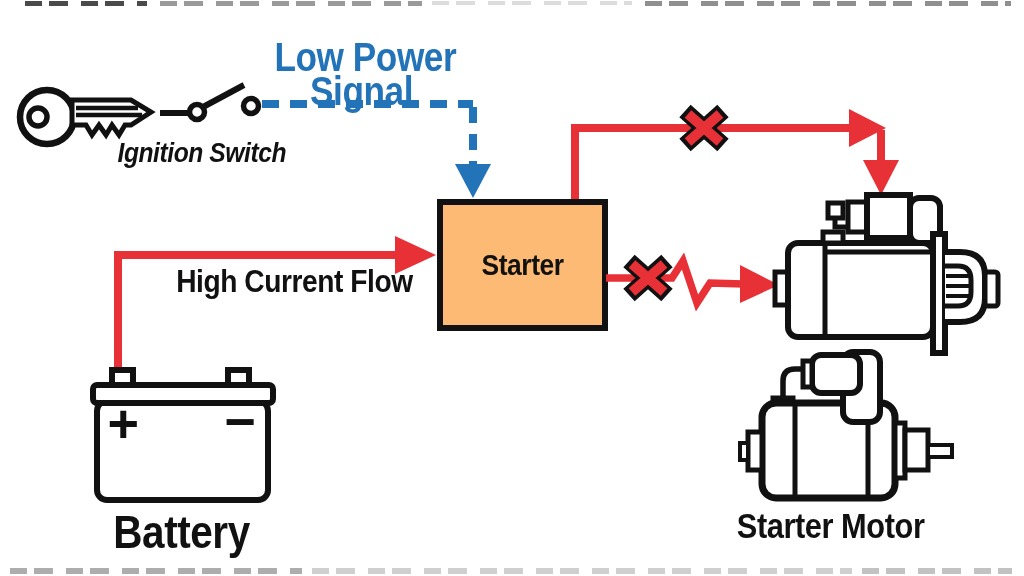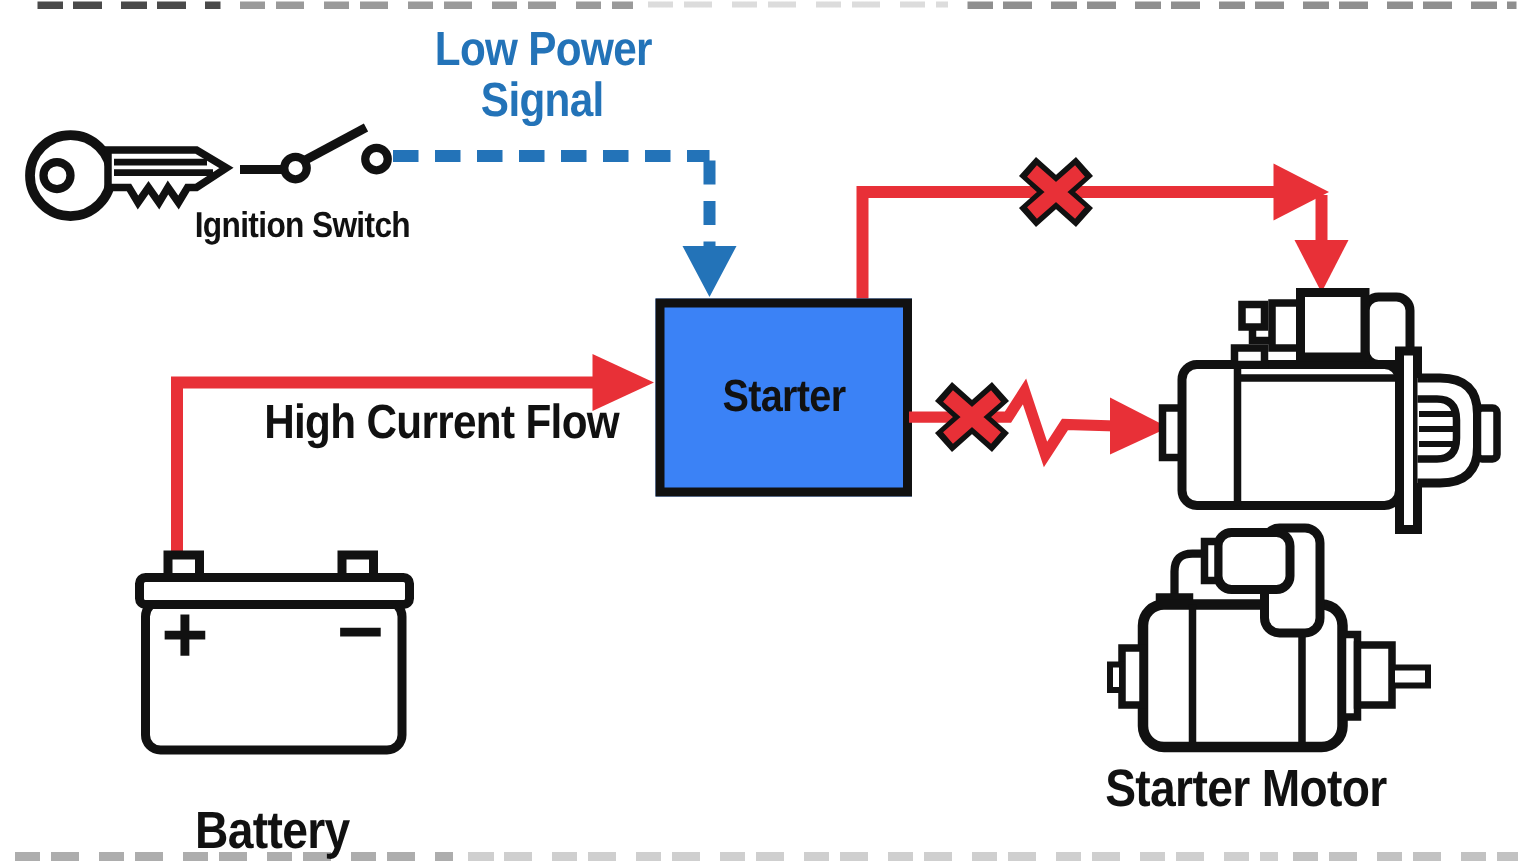--- a/index.html
+++ b/index.html
@@ -21,21 +21,21 @@
   .cond{display:inline-block;transform:scaleX(.88);transform-origin:50% 50%;white-space:nowrap;}
   .blue{color:var(--signal-blue);}
   svg{display:block;overflow:visible;}
   .ks{stroke:var(--ink-black);fill:none;}
   .kw{stroke:var(--ink-black);fill:#ffffff;}
   .rs{stroke:var(--power-red);fill:none;}
   .rf{fill:var(--power-red);stroke:none;}
   .bs{stroke:var(--signal-blue);fill:none;}
   .bf{fill:var(--signal-blue);stroke:none;}
   .box{
-    box-sizing:border-box;border:6px solid var(--ink-black);background:#3b82f6;
+    box-sizing:border-box;border:6px solid var(--ink-black);background:#fdba74;
     display:flex;flex-direction:column;align-items:center;justify-content:center;
   }
   .box .label{font-size:30px;line-height:36px;}
   .noise{pointer-events:none;}
   .n-d{background:repeating-linear-gradient(90deg,currentColor 0 17px,transparent 17px 24px,currentColor 24px 43px,transparent 43px 56px);}
 </style>
 </head>
 <body>
 
 <div class="abs noise" style="left:0;top:0;width:1024px;height:7px;">
@@ -57,25 +57,25 @@
   <path class="ks" stroke-width="4.5" d="M60 24 H122 M60 31 H126"></path>
 </svg>
 
 <svg class="abs" style="left:158px;top:76px;" width="112" height="48" viewBox="0 0 112 48">
   <path class="ks" stroke-width="6" d="M2 37 H32"></path>
   <path class="ks" stroke-width="6" d="M45 31 L86 9"></path>
   <circle class="kw" cx="39" cy="36" r="7.5" stroke-width="5.5"></circle>
   <circle class="kw" cx="93" cy="30" r="7.5" stroke-width="5.5"></circle>
 </svg>
 
-<div class="abs label" style="left:92px;top:138px;width:220px;font-size:24px;">
+<div class="abs label" style="left:92px;top:138px;width:220px;font-size:28px;font-style:italic;">
   <span class="cond">Ignition Switch</span>
 </div>
 
-<div class="abs label blue" style="left:262px;top:15px;width:200px;font-size:32px;line-height:34px;">
+<div class="abs label blue" style="left:262px;top:40px;width:200px;font-size:40px;line-height:34px;">
   <span class="cond">Low Power</span><br>
   <span class="cond">Signal</span>
 </div>
 
 <svg class="abs" style="left:256px;top:90px;" width="245" height="115" viewBox="0 0 245 115">
   <path class="bs" stroke-width="8" stroke-dasharray="17 11" d="M6 14 H217"></path>
   <path class="bs" stroke-width="8" stroke-dasharray="16 11" d="M217 17 V78"></path>
   <polygon class="bf" points="199,74 235,74 217,108"></polygon>
 </svg>
 
@@ -115,21 +115,21 @@
 
 <svg class="abs" style="left:85px;top:363px;" width="195" height="145" viewBox="0 0 195 145">
   <rect class="kw" x="27" y="7" width="21" height="18" stroke-width="6"></rect>
   <rect class="kw" x="143" y="7" width="21" height="18" stroke-width="6"></rect>
   <rect class="kw" x="12" y="38" width="171" height="99" rx="10" stroke-width="6"></rect>
   <rect class="kw" x="8" y="22" width="180" height="18" rx="4" stroke-width="6"></rect>
 </svg>
 <div class="abs label" style="left:97px;top:396px;width:52px;font-size:54px;line-height:54px;">+</div>
 <div class="abs label" style="left:214px;top:394px;width:52px;font-size:54px;line-height:54px;">−</div>
 
-<div class="abs label" style="left:82px;top:536px;width:200px;font-size:35px;">
+<div class="abs label" style="left:82px;top:508px;width:200px;font-size:46px;">
   <span class="cond">Battery</span>
 </div>
 
 <svg class="abs" style="left:772px;top:188px;" width="232" height="170" viewBox="0 0 232 170">
   <rect class="kw" x="3" y="84" width="13" height="33" stroke-width="5"></rect>
   <rect class="kw" x="16" y="55" width="145" height="94" rx="10" stroke-width="6"></rect>
   <path class="ks" stroke-width="5" d="M53 55 V149 M53 64 H161"></path>
   <path class="ks" stroke-width="5" d="M63 30 V39 H90"></path>
   <rect class="kw" x="51" y="44" width="20" height="11" stroke-width="5"></rect>
   <rect class="kw" x="56" y="15" width="15" height="15" stroke-width="5"></rect>

